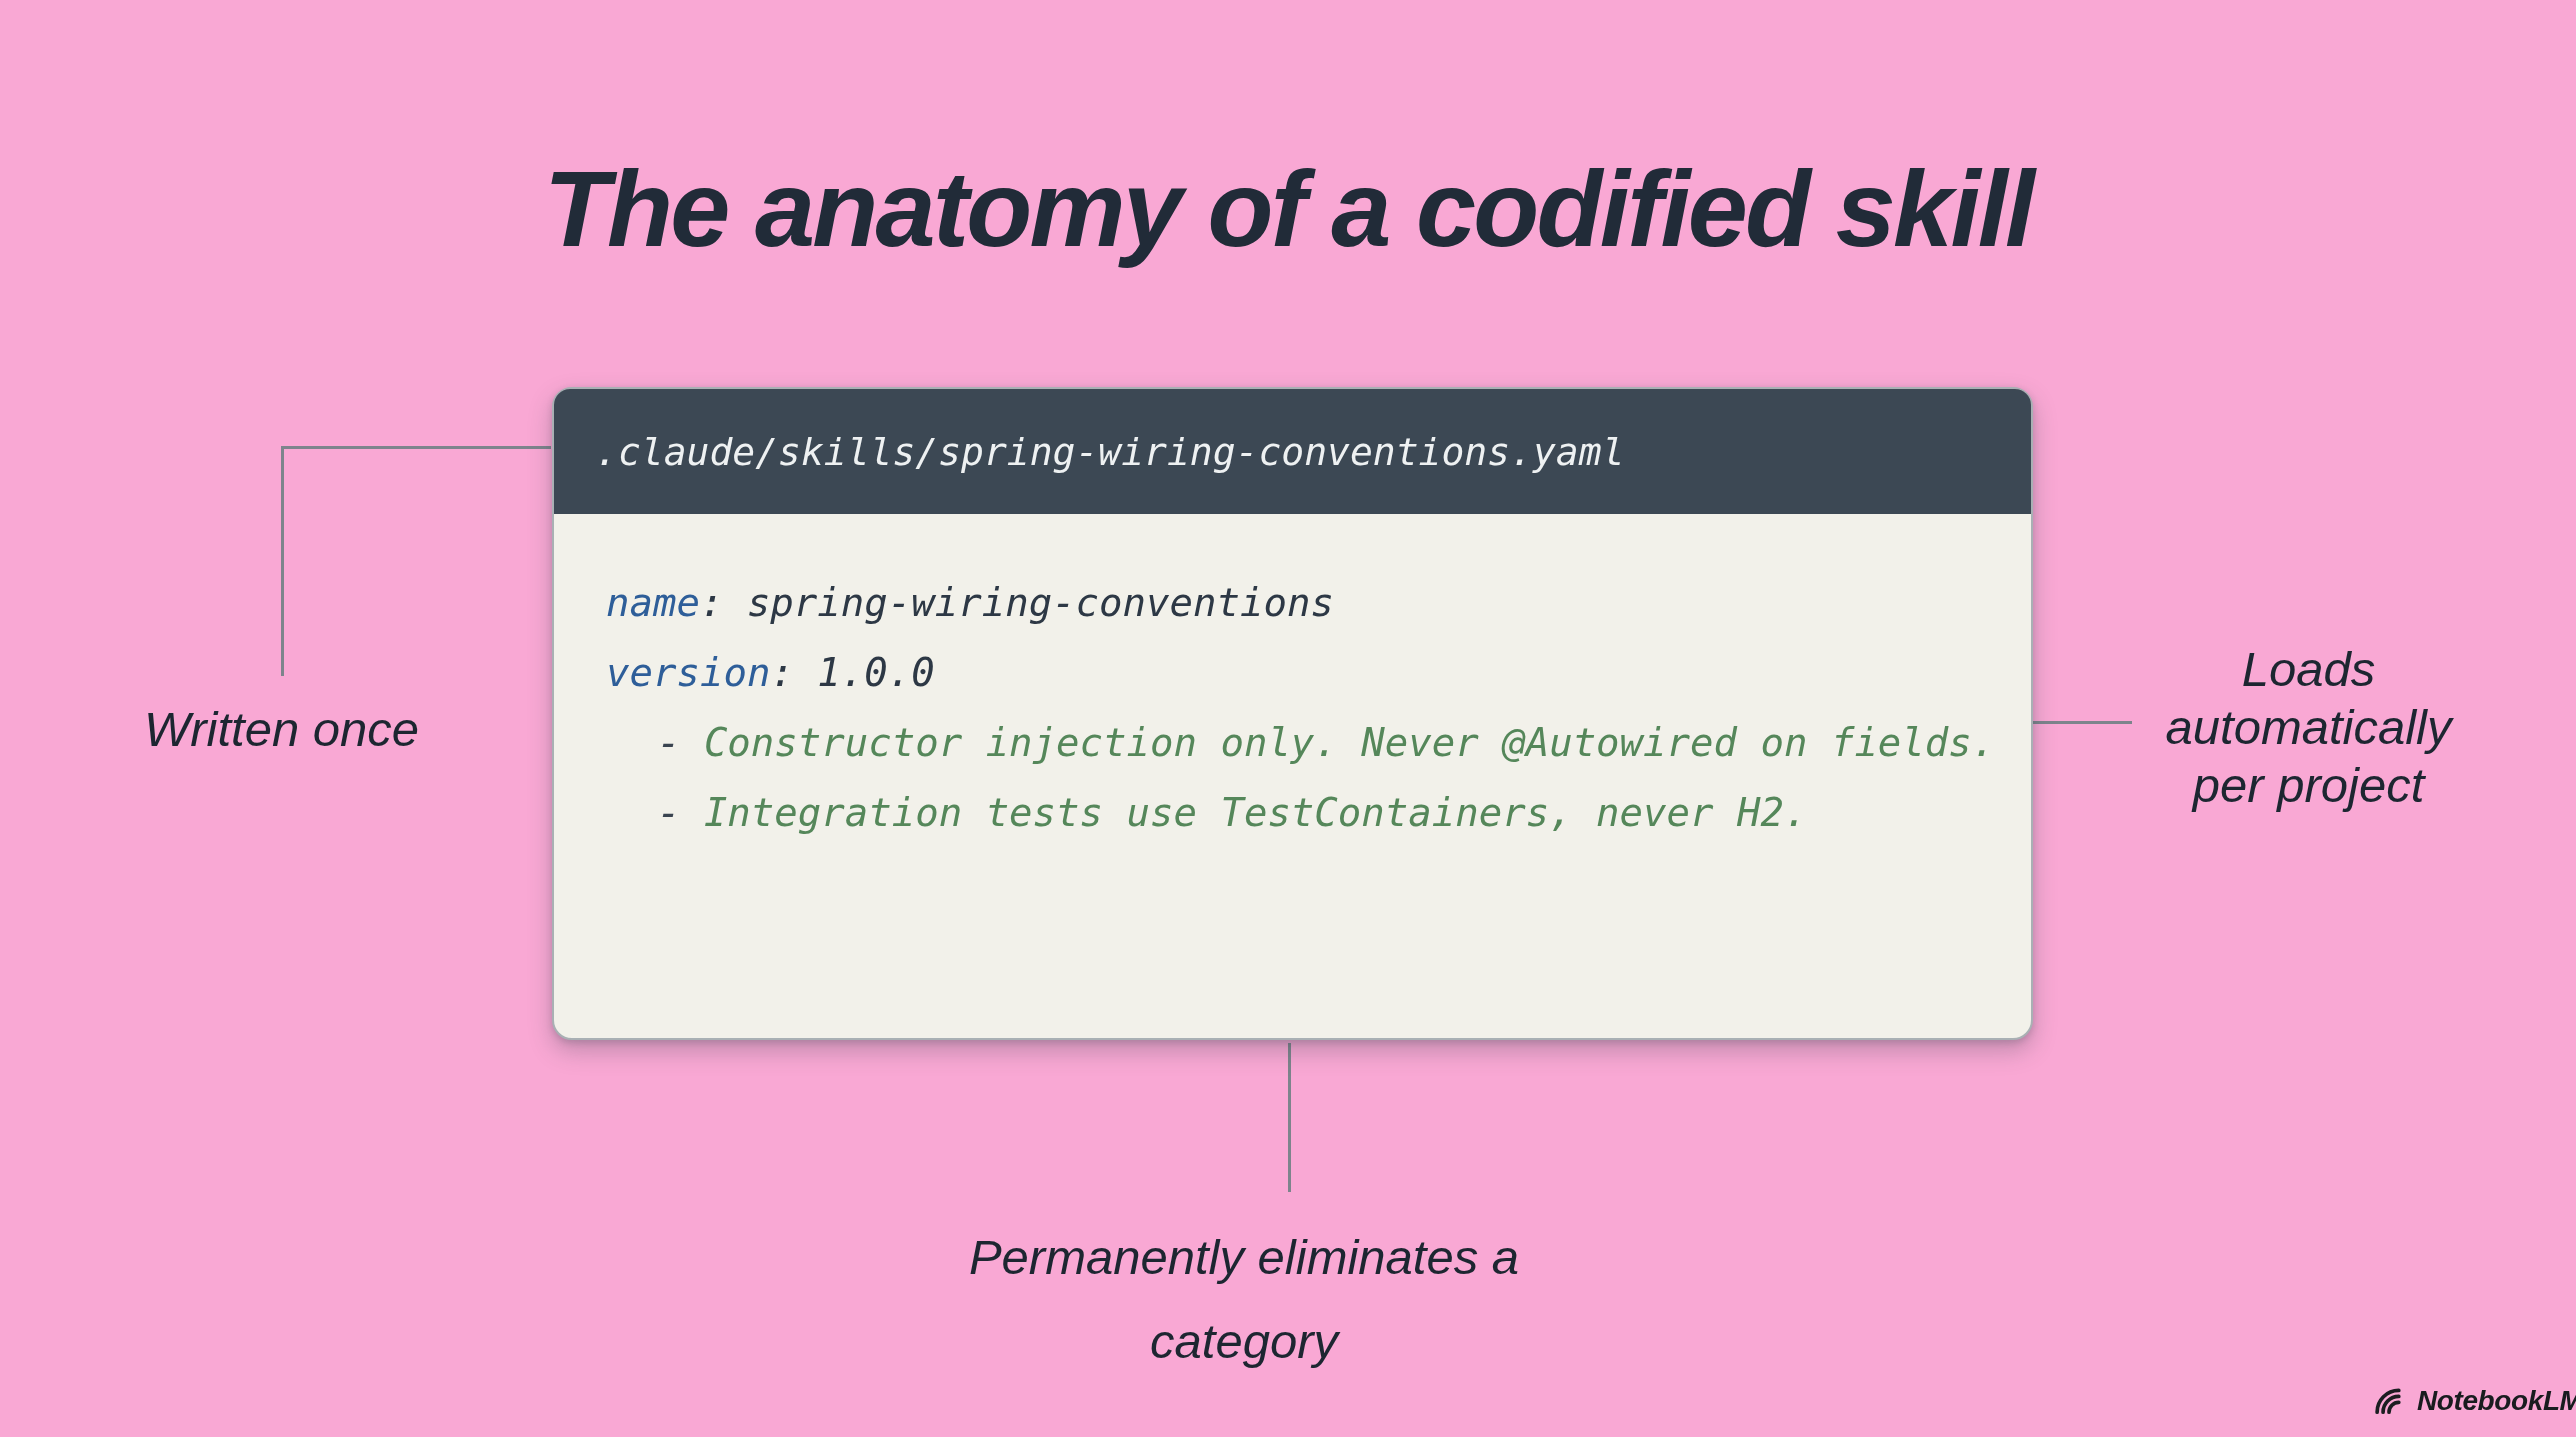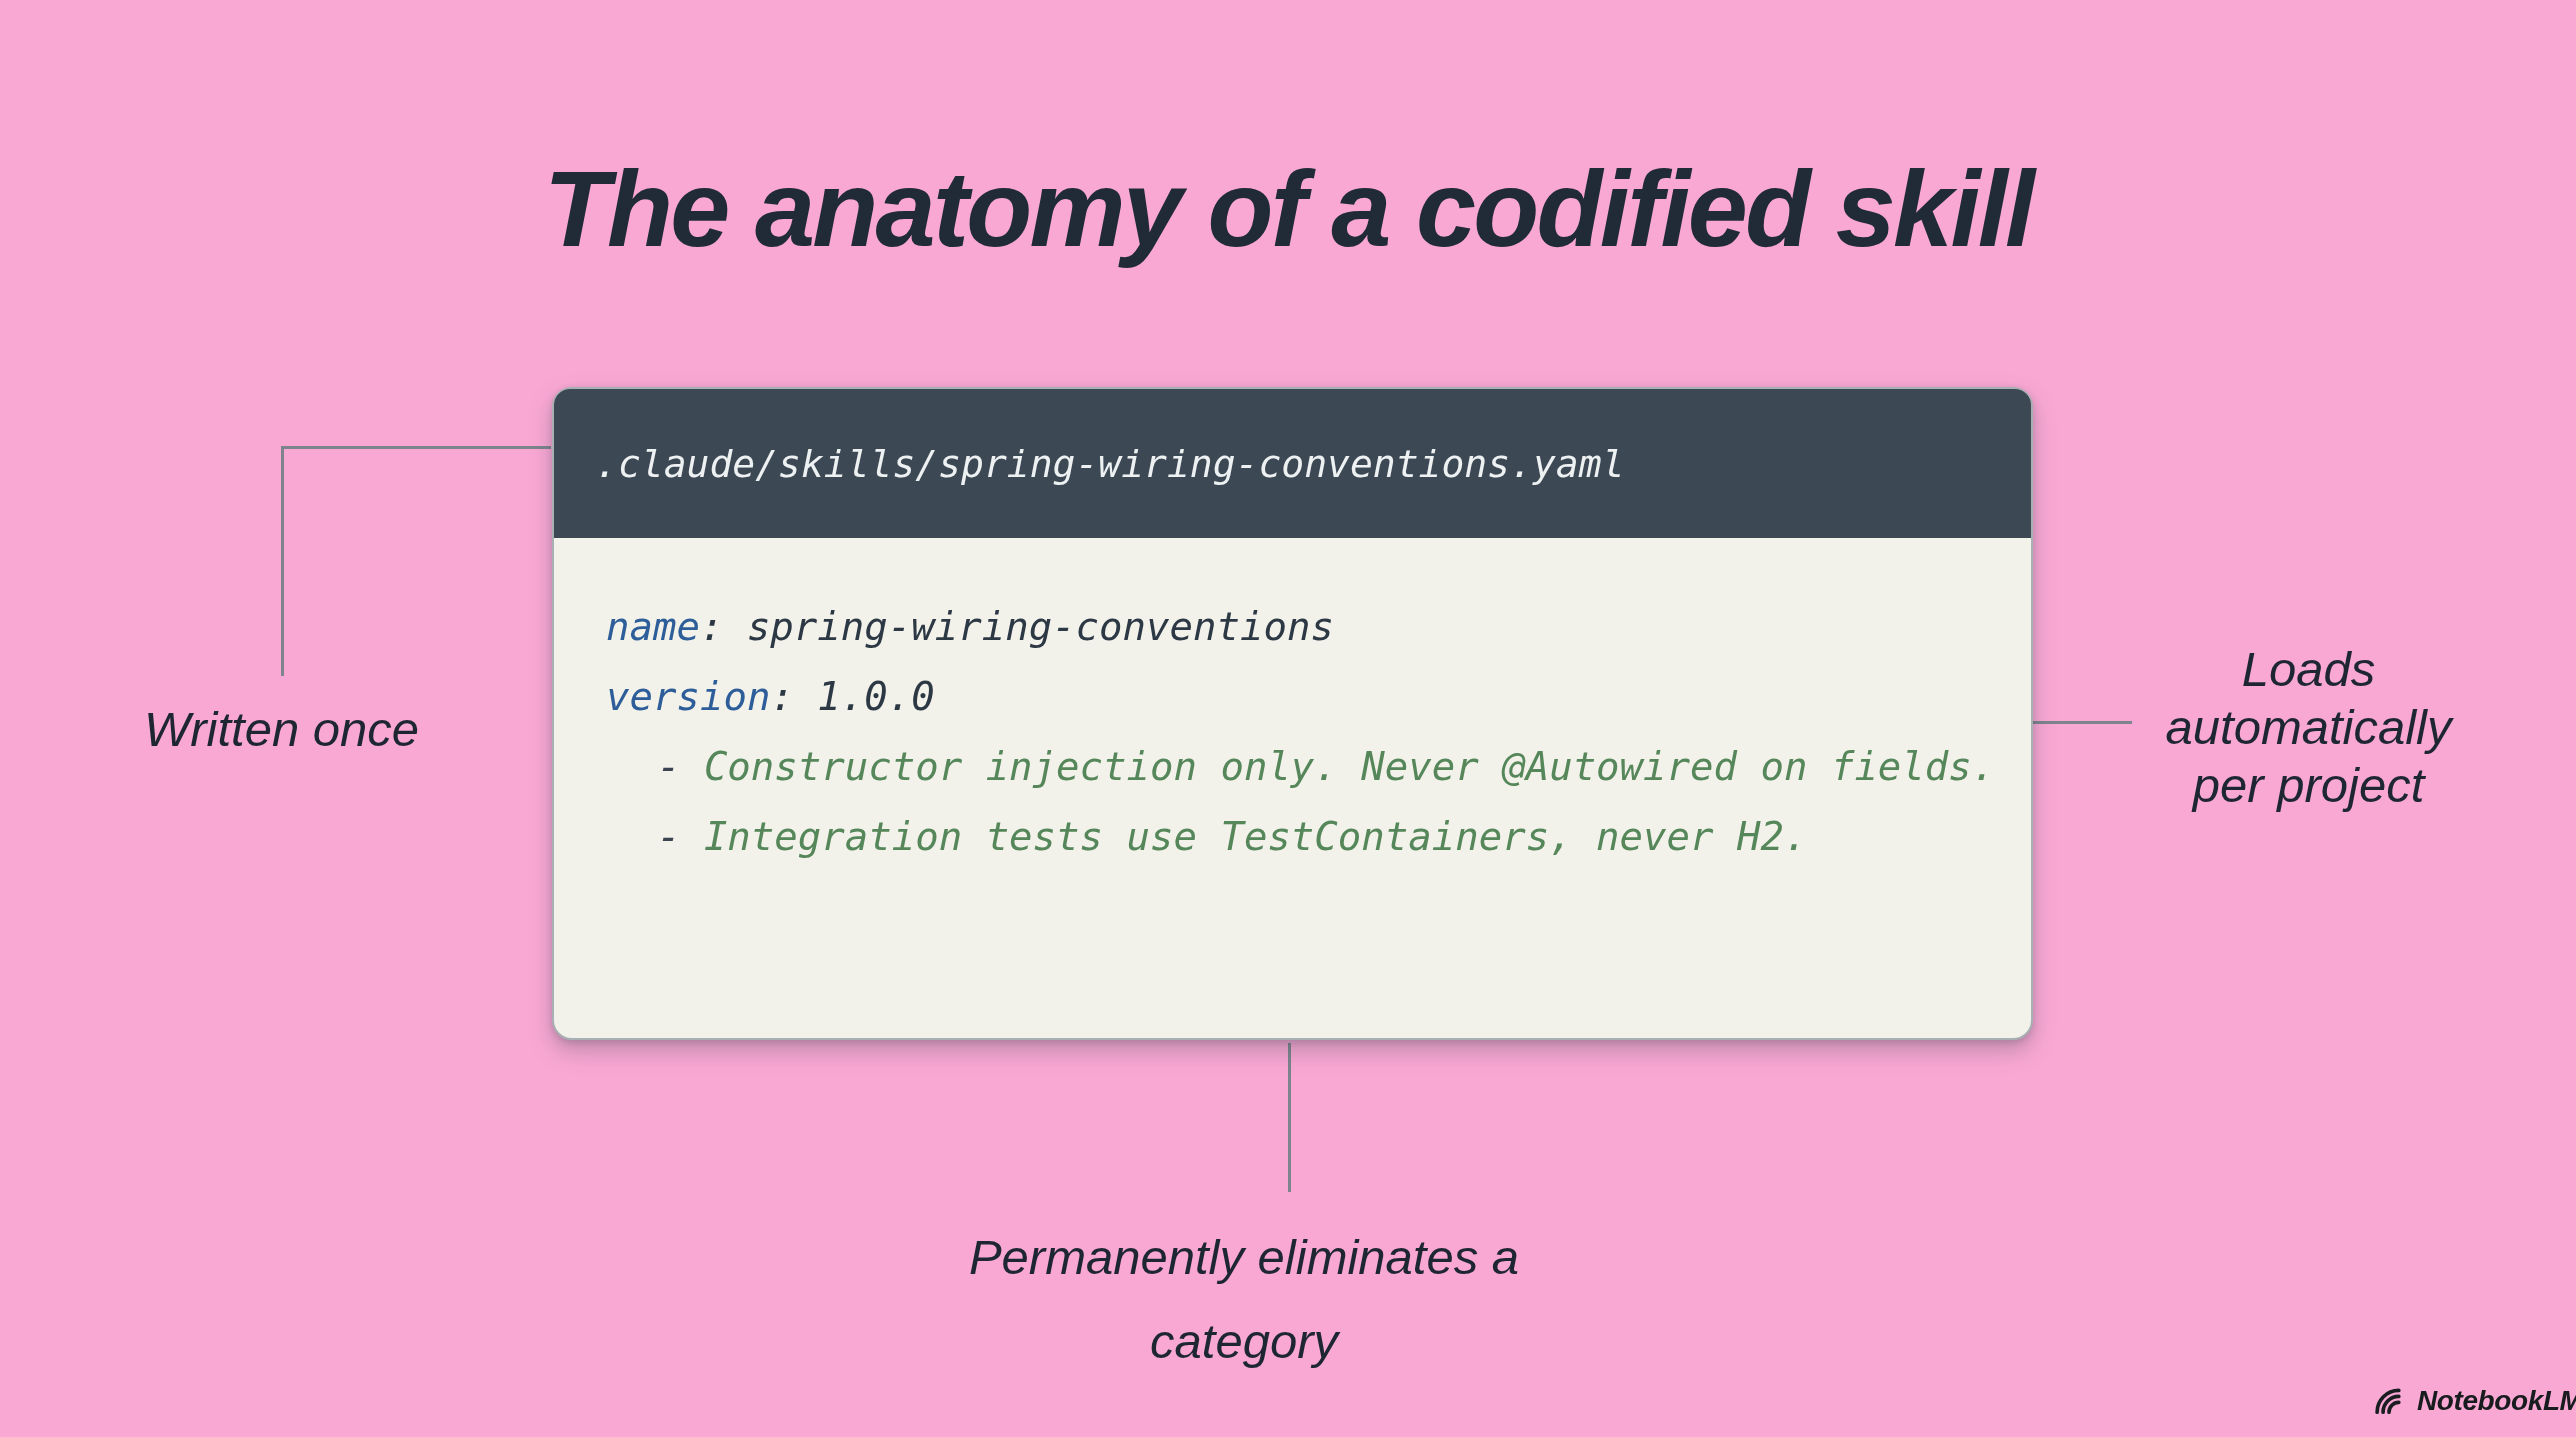--- a/index.html
+++ b/index.html
@@ -35,21 +35,21 @@
     border: 2.7px solid #a9b0b4;
     border-radius: 20px;
     box-shadow: 0 10.8px 23.4px rgba(55,65,75,0.28), 0 2.7px 6.3px rgba(55,65,75,0.18);
   }
   .window-header {
     height: 117px;
     background: #3c4854;
     border-radius: 16px 16px 0 0;
     display: flex;
     align-items: center;
-    padding: 16px 41px;
+    padding: 4px 41px;
     font-family: "DejaVu Sans Mono", monospace;
     font-size: 38px;
     color: #eef1f2;
     white-space: nowrap;
   }
   .window-body {
     padding: 54px 36px 0 52px;
     font-family: "DejaVu Sans Mono", monospace;
     font-size: 39px;
     line-height: 70px;

